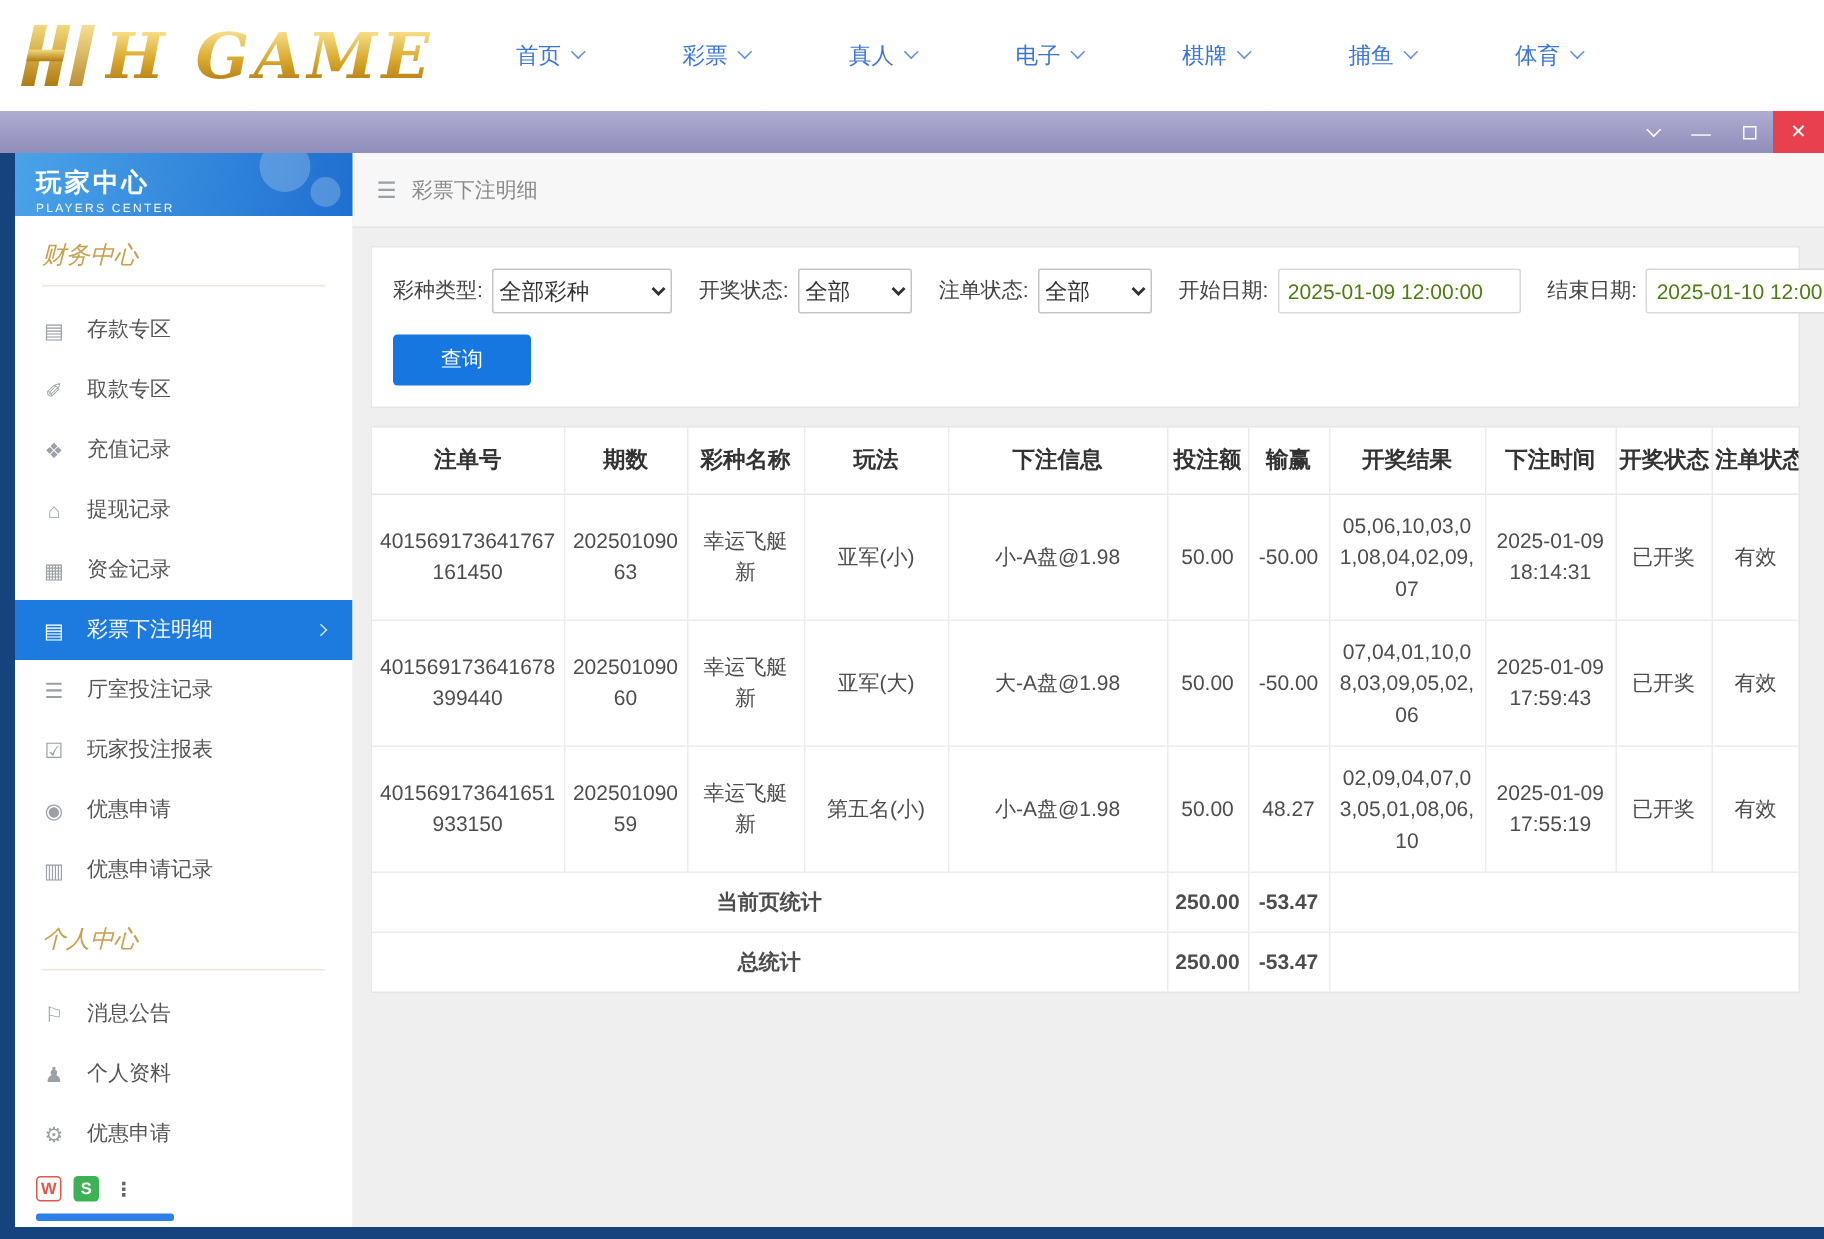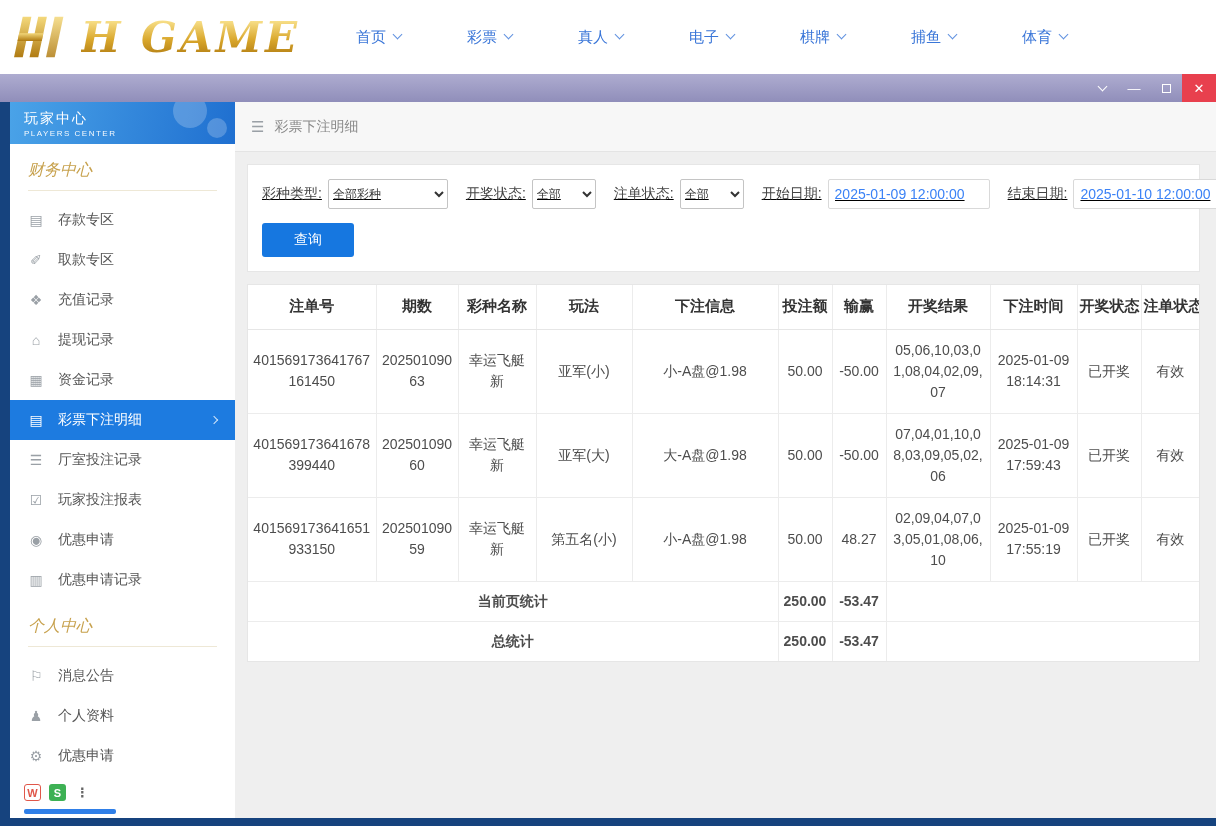--- a/index.html
+++ b/index.html
@@ -1,25 +1,25 @@
 <!DOCTYPE html>
 <html><head>
 <meta charset="utf-8">
 <style>
   * { box-sizing: border-box; margin: 0; padding: 0; }
   html,body { width:1216px; height:826px; overflow:hidden; }
   body { font-family:"Liberation Sans","DejaVu Sans",sans-serif; font-size:14px; background:#fff; }
 
   
   .site-header { height:74px; background:#fff; display:flex; align-items:center; }
-  .logo { display:flex; align-items:center; padding-left:8px; min-width:300px; gap:0;justify-content:space-between; }
+  .logo { display:flex; align-items:center; padding-left:8px; min-width:300px; gap:0; }
   .logo-text { font-family:"DejaVu Serif",serif; font-style:italic; font-weight:bold; font-size:42px; letter-spacing:3px;
     background:linear-gradient(180deg,#f8e08a 15%,#d9a72c 55%,#b07b12 90%);
     -webkit-background-clip:text; background-clip:text; color:transparent; }
-  .top-nav { display:flex; gap:66px; margin-left:56px; }
+  .top-nav { display:flex; gap:66px; margin-left:44px; }
   .nav-item { color:#3a76d8; font-size:15px; cursor:pointer; display:flex; align-items:center; text-decoration:none; }
   .chev { width:7px; height:7px; border-right:1.6px solid currentColor; border-bottom:1.6px solid currentColor;
     display:inline-block; transform:rotate(45deg); margin-left:8px; margin-top:-5px; opacity:.8; }
   .chev-right { transform:rotate(-45deg); margin:0; }
 
   
   .titlebar { height:28px; background:linear-gradient(180deg,#aeacd0,#908eba); display:flex; justify-content:flex-end; align-items:stretch; }
   .tb-btn { width:32px; display:flex; align-items:center; justify-content:center; color:#fff; font-size:13px; cursor:pointer; }
   .tb-box { width:9px; height:9px; border:1.3px solid #fff; display:inline-block; }
   .tb-chev { width:7px; height:7px; border-right:1.6px solid #fff; border-bottom:1.6px solid #fff; transform:rotate(45deg); margin-top:-3px; }
@@ -27,21 +27,21 @@
 
   
   .window-body { display:flex; height:724px; border-left:10px solid #16437e; border-bottom:8px solid #16437e; background:#efefef; }
 
   
   .sidebar { width:225px; background:#fff; display:flex; flex-direction:column; flex:0 0 auto; }
   .sidebar-header { height:52px; background:linear-gradient(100deg,#4aa3e8,#1f6fd0); color:#fff; padding:8px 14px; position:relative; overflow:hidden; }
   .sidebar-header .bubble { position:absolute; border-radius:50%; background:rgba(255,255,255,.22); }
   .b1 { width:34px; height:34px; right:28px; top:-8px; }
   .b2 { width:20px; height:20px; right:8px; top:16px; background:rgba(255,255,255,.30); }
-  .sh-title { font-size:14px; font-weight:normal; letter-spacing:2px; }
+  .sh-title { font-size:17px; font-weight:bold; letter-spacing:2px; }
   .sh-sub { font-size:8px; letter-spacing:1.5px; opacity:.95; margin-top:1px; }
   .side-section-title { color:#c7a14d; font-size:16px; padding:16px 18px 9px;font-style:italic; }
   .side-section-title::after { content:""; display:block; height:1px; background:#eee8d6; margin-top:9px; }
   .side-item { height:40px; display:flex; align-items:center; padding:0 18px; color:#555; font-size:14px; gap:14px; cursor:pointer; }
   .side-icon { width:16px; text-align:center; color:#9aa0a6; font-size:14px; }
   .side-item.active { background:#1d7be0; color:#fff; }
   .side-item.active .side-icon { color:#fff; }
   .side-item .chev-right { display:none; margin-left:auto; width:6px; height:6px; border-width:1.6px; }
   .side-item.active .chev-right { display:inline-block; color:#fff; }
   .taskbar { margin-top:auto; padding:8px 14px 4px; }
@@ -51,28 +51,28 @@
   .app-green { background:#3db154; color:#fff; }
   .app-dots { color:#666; background:transparent; font-size:13px; }
   .taskbar-bar { width:92px; height:5px; background:#2f7fe8; border-radius:2px; margin-top:8px; }
 
   
   .main { flex:1; display:flex; flex-direction:column; min-width:0; background:#efefef; }
   .breadcrumb-bar { height:50px; flex:0 0 auto; background:#f7f7f7; border-bottom:1px solid #e4e4e4; display:flex; align-items:center; gap:10px; padding:0 16px; color:#8a8a8a; font-size:14px; }
   .hamburger { color:#9aa0a6; font-size:15px; }
   .content { padding:12px 16px 0 12px; flex:1; overflow:hidden; }
 
-  .filter-panel { background:#fff; border:1px solid #e6e6e6; padding:14px;text-decoration:underline; }
+  .filter-panel { background:#fff; border:1px solid #e6e6e6; padding:14px; }
   .filter-row { display:flex; align-items:center; gap:6px; }
   .filter-row label { color:#444; white-space:nowrap; }
   .filter-row .grp { display:flex; align-items:center; gap:6px; margin-right:12px; }
-  select { height:30px; border:1px solid #c4c4c4; background:#fff; font-size:12px; color:#333; border-radius:2px; }
+  select { height:30px; border:1px solid #c4c4c4; background:#fff; font-size:15px; color:#333; border-radius:2px; }
   .sel-wide { width:120px; }
-  .sel-narrow { width:64px; }
-  .date-input { height:30px; width:162px; border:1px solid #d9d9d9; font-size:14px; color:#3b82f6; padding:11px 6px; border-radius:2px; }
+  .sel-narrow { width:76px; }
+  .date-input { height:30px; width:162px; border:1px solid #d9d9d9; font-size:14px; color:#4d7c0f; padding:11px 6px; border-radius:2px; }
   .search-btn { margin-top:14px; background:#1677e0; color:#fff; border:none; padding:8px 32px; border-radius:3px; font-size:14px; cursor:pointer; }
 
   .table-wrap { background:#fff; border:1px solid #e6e6e6; margin-top:12px; }
   table { width:100%; border-collapse:collapse; table-layout:fixed; color:#4d4d4d; font-size:14px; }
   th { font-size:15px; color:#333; font-weight:bold; height:44px; padding:2px; border-bottom:1px solid #e6e6e6; white-space:nowrap; overflow:hidden; text-align:center; }
   th + th, td + td { border-left:1px solid #ececec; }
   td { text-align:center; padding:10px 5px; border-top:1px solid #ececec; word-break:break-all; line-height:1.5; }
   .summary-row td { padding:9px 5px;font-weight:bold; }
 </style>
 </head>

